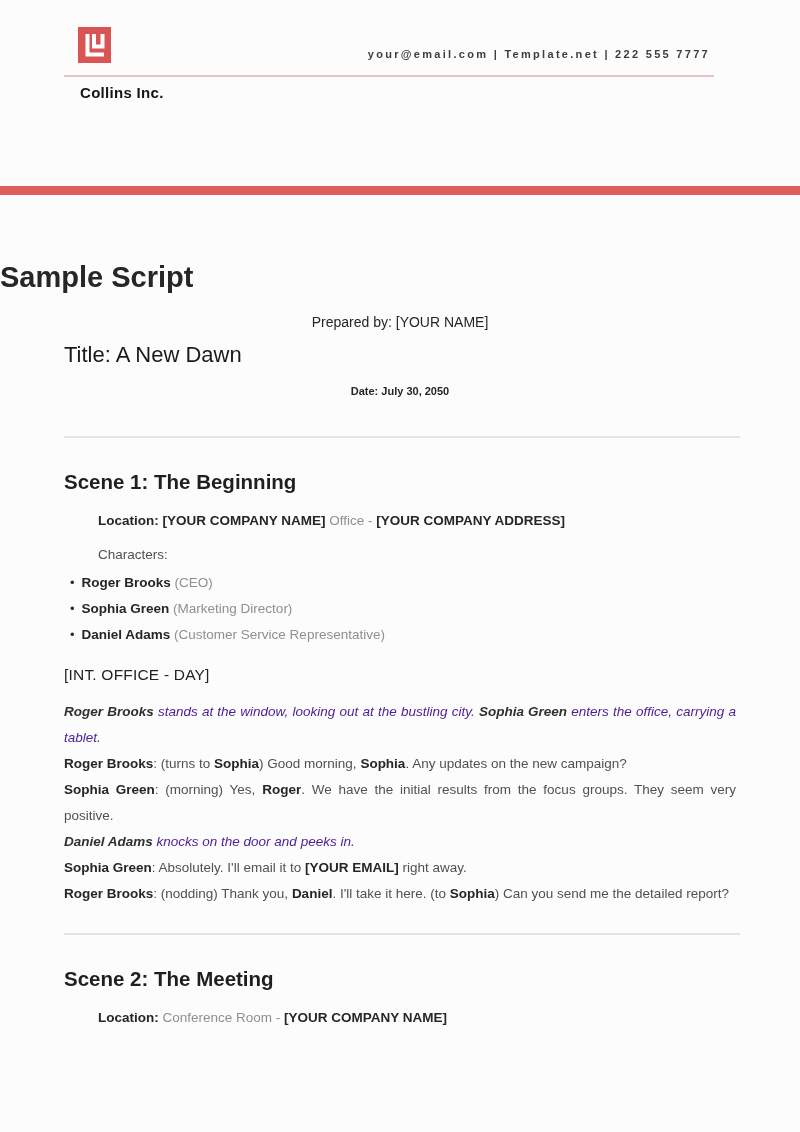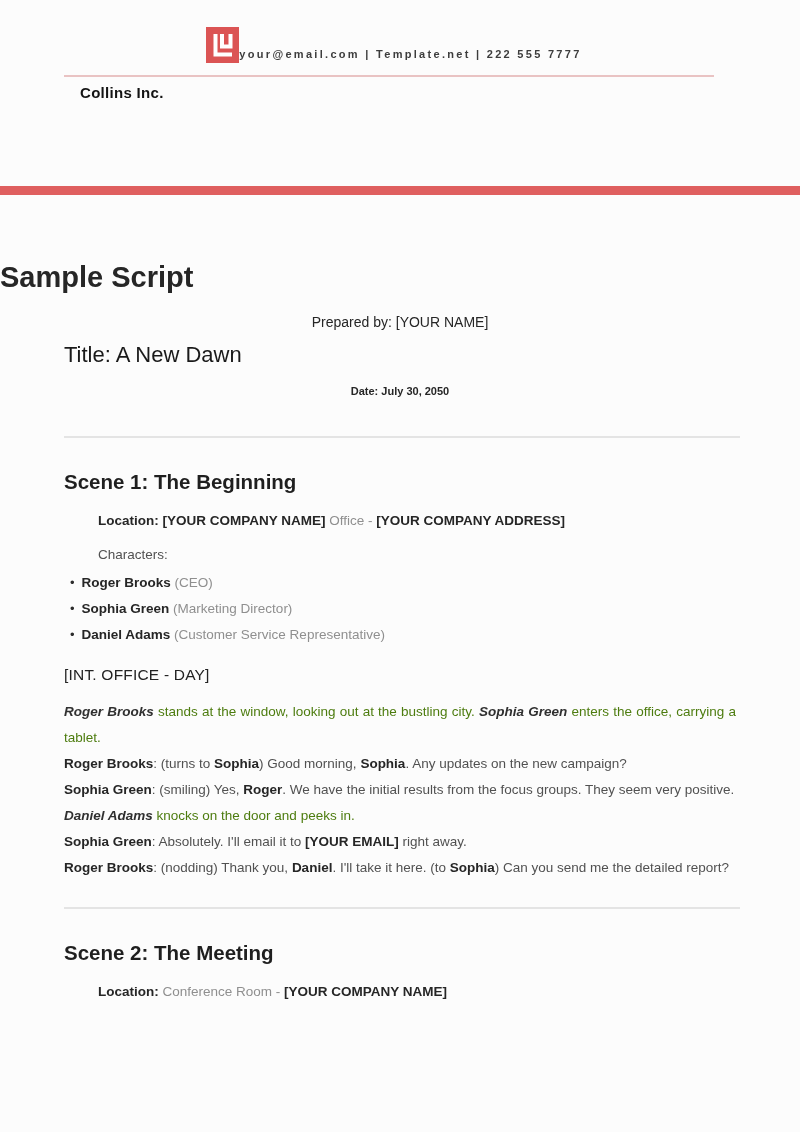--- a/index.html
+++ b/index.html
@@ -10,21 +10,21 @@
     background: var(--bg, #fcfcfc);
     font-family: "Liberation Sans", sans-serif;
     -webkit-font-smoothing: antialiased;
     overflow: hidden;
   }
   .page { width: 800px; height: 1132px; position: relative; }
 
   
   .header-top {
     display: flex;
-    justify-content: center;
+    justify-content: space-between;
     align-items: flex-end;
     padding: 27px 90px 0 78px;
   }
   .logo { width: 33px; height: 36px; display: block; }
   .contact {
     font-size: 11px;
     font-weight: 600;
     letter-spacing: 2.3px;
     color: #3d3d3d;
     padding-bottom: 3px;
@@ -138,21 +138,21 @@
     font-size: 13.5px;
     line-height: 26px;
     color: var(--text_body, #515151);
   }
   .dialogue p { text-align: justify; }
 
   
   .s-r { }
   .s-b { font-weight: 700; color: var(--text_dark, #262626); }
   .s-g { color: var(--text_muted, #8f8f8f); }
-  .s-i { color: #4d7c0f; }
+  .s-i { font-style: italic; color: #4c1d95; }
   .s-bi { font-style: italic; font-weight: 700; color: #303030; }
 </style>
 </head>
 <body>
 
 <div class="page">
 
   <header>
     <div class="header-top">
       <svg class="logo" viewBox="0 0 33 36" width="33" height="36" xmlns="http://www.w3.org/2000/svg">
@@ -195,21 +195,21 @@
           <span class="bullet">•</span>
           <span><span class="s-b">Daniel Adams</span><span class="s-g"> (Customer Service Representative)</span></span>
         </li>
       </ul>
 
       <p class="slugline">[INT. OFFICE - DAY]</p>
 
       <div class="dialogue">
         <p><span class="s-bi">Roger Brooks</span><span class="s-i"> stands at the window, looking out at the bustling city. </span><span class="s-bi">Sophia Green</span><span class="s-i"> enters the office, carrying a tablet.</span></p>
         <p><span class="s-b">Roger Brooks</span><span class="s-r">: (turns to </span><span class="s-b">Sophia</span><span class="s-r">) Good morning, </span><span class="s-b">Sophia</span><span class="s-r">. Any updates on the new campaign?</span></p>
-        <p><span class="s-b">Sophia Green</span><span class="s-r">: (smiling) Yes, </span><span class="s-b">Roger</span><span class="s-r">. We have the initial results from the focus groups. They seem very positive.</span></p>
+        <p><span class="s-b">Sophia Green</span><span class="s-r">: (morning) Yes, </span><span class="s-b">Roger</span><span class="s-r">. We have the initial results from the focus groups. They seem very positive.</span></p>
         <p><span class="s-bi">Daniel Adams</span><span class="s-i"> knocks on the door and peeks in.</span></p>
         <p><span class="s-b">Sophia Green</span><span class="s-r">: Absolutely. I'll email it to </span><span class="s-b">[YOUR EMAIL]</span><span class="s-r"> right away.</span></p>
         <p><span class="s-b">Roger Brooks</span><span class="s-r">: (nodding) Thank you, </span><span class="s-b">Daniel</span><span class="s-r">. I'll take it here. (to </span><span class="s-b">Sophia</span><span class="s-r">) Can you send me the detailed report?</span></p>
       </div>
     </section>
 
     <hr class="divider divider2">
 
     <section>
       <h3 class="scene-heading">Scene 2: The Meeting</h3>

